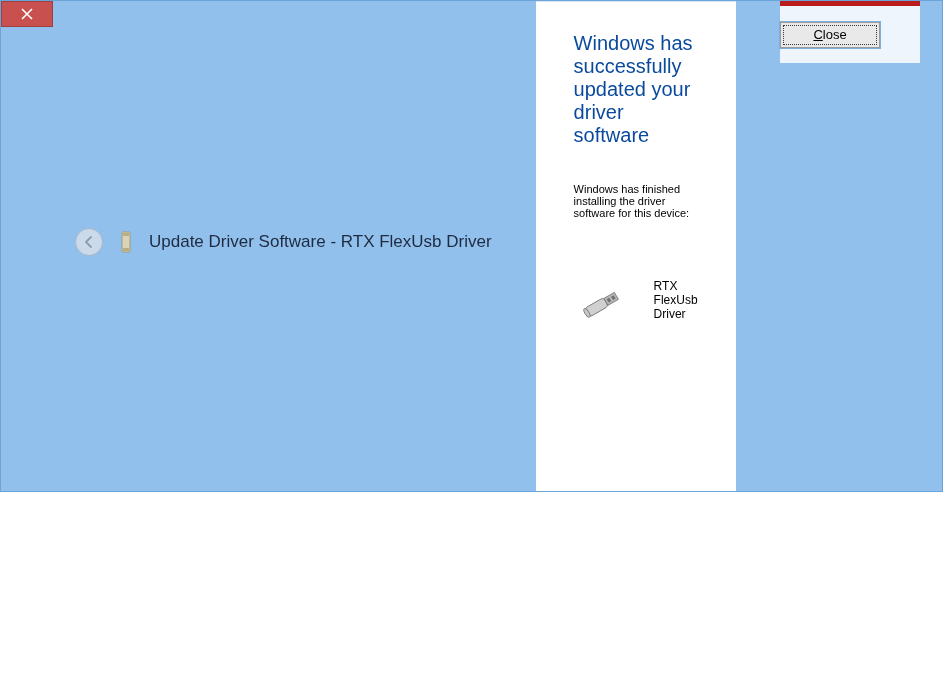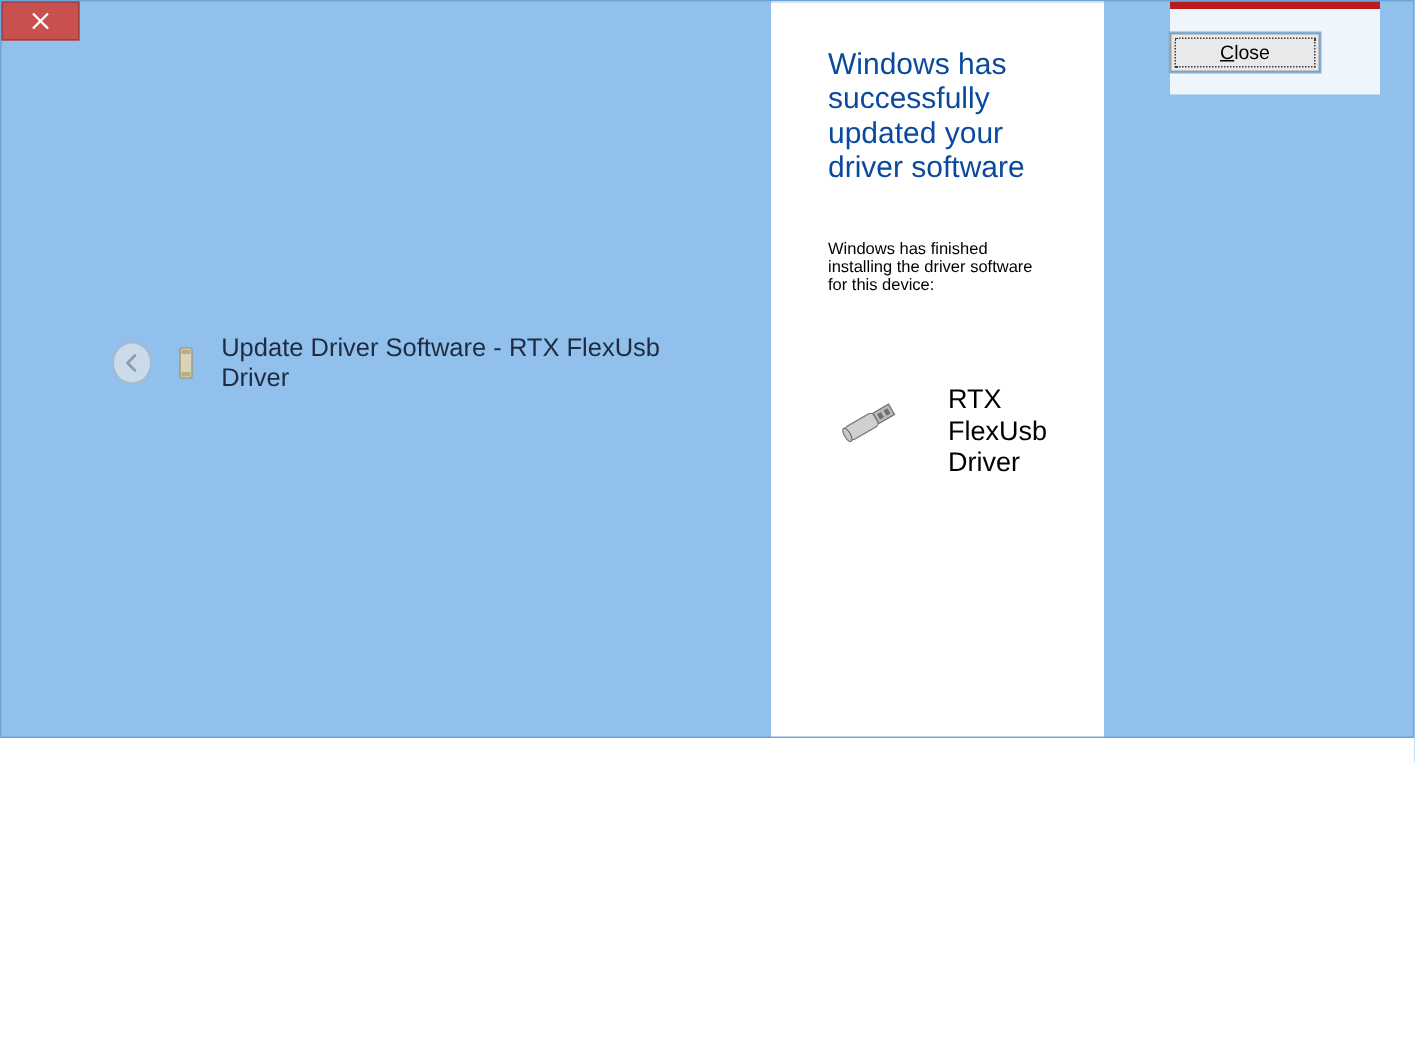--- a/index.html
+++ b/index.html
@@ -100,21 +100,21 @@
       align-items: flex-start;
       gap: 28px;
       padding-left: 4px;
     }
     .device-icon {
       width: 48px;
       height: 40px;
       margin-top: 4px;
     }
     .device-name {
-      font-size: 18px;
+      font-size: 12px;
       color: #000;
       padding-top: 0;
     }
     .footer {
       height: 62px;
       background: #eef5fc;
       margin: 0 22px 22px 22px;
       border-top: 5px solid #b91c1c;
       display: flex;
       align-items: center;

